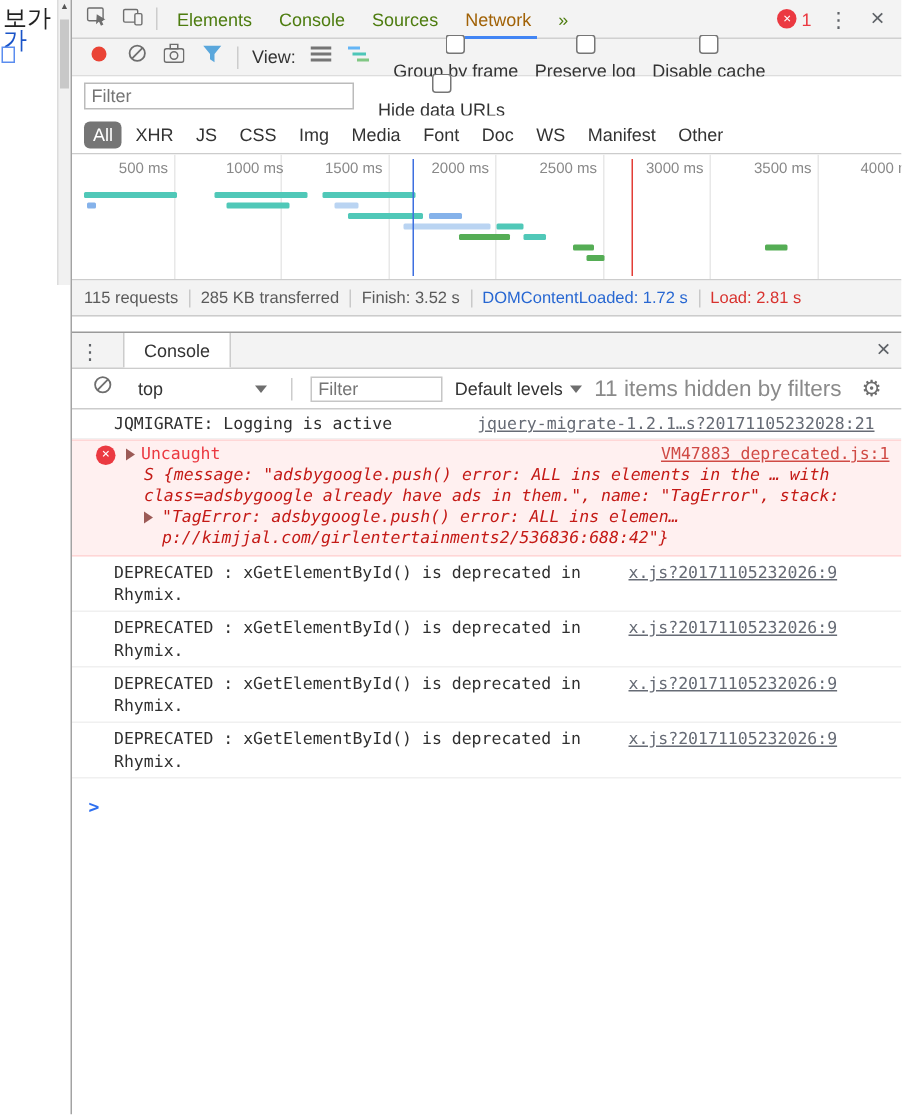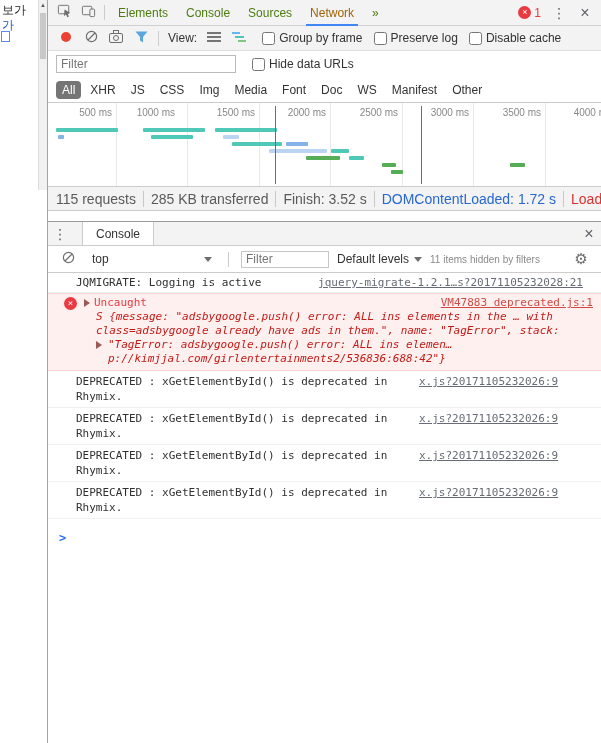--- a/index.html
+++ b/index.html
@@ -2,21 +2,21 @@
 <html><head>
 <meta charset="utf-8">
 <style>
   * { margin:0; padding:0; box-sizing:border-box; }
   html,body { width:601px; height:743px; }
   body { position:relative; overflow:hidden; background:#fff;
          font-family:"Liberation Sans", sans-serif; color:#333; }
 
   
   .page-strip { position:absolute; left:0; top:0; width:47px; height:743px; background:#fff; }
-  .k-line { position:absolute; left:2px; font-size:12px; color:#222; white-space:nowrap; overflow:hidden; width:34px; }
+  .k-line { position:absolute; left:2px; font-size:16px; color:#222; white-space:nowrap; overflow:hidden; width:34px; }
   .k1 { top:2px; }
   .k2 { top:17px; color:#1a54c8; }
   .kbox { position:absolute; left:1px; top:31px; width:9px; height:11px; border:1px solid #5b8def; }
   .scrollbar { position:absolute; right:0; top:0; width:9px; height:190px; background:#f1f1f1; border-left:1px solid #dcdcdc; }
   .sb-arrow { display:block; font-size:6px; color:#555; text-align:center; line-height:11px; }
   .sb-thumb { position:absolute; top:13px; left:1px; right:1px; height:46px; background:#c8c8c8; }
 
   
   .devtools { position:absolute; left:47px; top:0; width:554px; height:743px;
               background:#fff; border-left:1px solid #a3a3a3; }
@@ -33,60 +33,60 @@
   .err-badge { display:flex; align-items:center; gap:3px; padding:0 4px; }
   .err-circle { width:13px; height:13px; border-radius:50%; background:#eb3941; color:#fff;
                 font-size:9px; line-height:13px; text-align:center; }
   .err-count { color:#eb3941; font-size:12px; }
   .glyph { color:#5f6368; font-size:14px; line-height:1; }
   .close-x { font-size:16px; }
 
   .net-toolbar { top:26px; height:25px; background:#f3f3f3; border-bottom:1px solid #ddd;
                  display:flex; align-items:center; padding:0 6px; gap:1px; }
   .tool-label { font-size:12px; color:#333; margin:0 4px; }
-  .cb { display:flex; align-items:center; gap:4px; margin-left:10px; }
+  .cb { display:flex; align-items:center; gap:4px; margin-left:10px;flex-direction:column; }
   .cb input { width:13px; height:13px; margin:0; }
   .cb span { font-size:12px; color:#333; white-space:nowrap; }
 
   .filter-row { top:51px; height:26px; background:#fff; display:flex; align-items:center; padding:0 8px; }
   .net-filter { width:180px; height:18px; border:1px solid #bbb; font-size:12px; padding:0 4px; color:#333; }
   .filter-row .cb { margin-left:16px; }
 
   .pills-row { top:77px; height:26px; background:#fff; border-bottom:1px solid #ccc;
                display:flex; align-items:center; gap:3px; padding:0 8px; }
   .pill { font-size:12px; color:#333; padding:2px 6px; border-radius:4px; white-space:nowrap; }
   .pill.active { background:#757575; color:#fff; }
 
   .timeline { top:103px; height:84px; background:#fff; border-bottom:1px solid #ccc; overflow:hidden; }
   .gridline { position:absolute; top:0; bottom:0; width:1px; background:#e8e8e8; }
   .ticklabel { position:absolute; top:4px; width:60px; text-align:right; font-size:10px; color:#888; }
   .bar { position:absolute; height:4px; border-radius:1px; }
   .marker { position:absolute; top:3px; bottom:2px; width:1px; }
 
   .summary { top:187px; height:24px; background:#f3f3f3; border-bottom:1px solid #ccc;
-             display:flex; align-items:center; padding:0 8px; font-size:14px; color:#5a5a5a; }
+             display:flex; align-items:center; padding:0 8px; font-size:11px; color:#5a5a5a; }
   .sum-item { padding:0 7px; border-left:1px solid #c9c9c9; white-space:nowrap; }
   .sum-item:first-child { border-left:none; padding-left:0; }
   .sum-dcl { color:#2767d2; }
   .sum-load { color:#d8322e; }
 
   
   .drawer { top:221px; bottom:0; border-top:1px solid #9a9a9a; background:#fff; }
   .drawer-header { height:24px; background:#f3f3f3; border-bottom:1px solid #ccc; display:flex; align-items:center; }
   .drawer-tab { height:100%; display:flex; align-items:center; padding:0 13px; background:#fff;
                 border-left:1px solid #ccc; border-right:1px solid #ccc; font-size:12px; color:#333; margin-left:10px; }
   .console-toolbar { height:27px; background:#fff; border-bottom:1px solid #ccc;
                      display:flex; align-items:center; padding:0 8px; gap:8px; }
   .ctx { width:128px; display:flex; align-items:center; font-size:12px; color:#333; padding:2px 4px; }
   .caret { width:0; height:0; border-left:4px solid transparent; border-right:4px solid transparent;
            border-top:5px solid #6e6e6e; flex:none; }
   .ctx .caret { margin-left:auto; }
   .console-filter { width:88px; height:17px; border:1px solid #c6c6c6; font-size:12px; padding:0 4px; color:#333; }
   .levels { display:flex; align-items:center; gap:5px; font-size:12px; color:#333; white-space:nowrap; }
-  .hidden-info { font-size:10px; color:#8a8a8a; white-space:nowrap; }
+  .hidden-info { font-size:15px; color:#8a8a8a; white-space:nowrap; }
   .gear { margin-left:auto; color:#6e6e6e; font-size:15px; }
 
   .messages { position:absolute; top:52px; left:0; right:0; bottom:0; overflow:hidden;
               font-family:"DejaVu Sans Mono","Liberation Mono",monospace; font-size:11px; color:#303030; }
   .msg-row { display:flex; align-items:flex-start; padding:2px 18px 2px 28px;
              border-bottom:1px solid #f0f0f0; line-height:14px; }
   .msg-text { flex:1; }
   .msg-link { color:#666b75; text-decoration:underline; margin-left:8px; white-space:nowrap; cursor:pointer; }
   .dep-row { padding:3px 8px 3px 28px; line-height:15px; }
   .dep-row .msg-text { max-width:335px; }
@@ -244,21 +244,21 @@
     <span class="pill">Doc</span>
     <span class="pill">WS</span>
     <span class="pill">Manifest</span>
     <span class="pill">Other</span>
   </div>
 
   <div class="timeline">
       <div class="gridline" style="left: 68px;"></div>
       <div class="ticklabel" style="left: 4px;">500 ms</div>
       <div class="gridline" style="left: 139px;"></div>
-      <div class="ticklabel" style="left: 67px;">1000 ms</div>
+      <div class="ticklabel" style="left: 81px;">1000 ms</div>
       <div class="gridline" style="left: 211px;"></div>
       <div class="ticklabel" style="left: 147px;">1500 ms</div>
       <div class="gridline" style="left: 282px;"></div>
       <div class="ticklabel" style="left: 218px;">2000 ms</div>
       <div class="gridline" style="left: 354px;"></div>
       <div class="ticklabel" style="left: 290px;">2500 ms</div>
       <div class="gridline" style="left: 425px;"></div>
       <div class="ticklabel" style="left: 361px;">3000 ms</div>
       <div class="gridline" style="left: 497px;"></div>
       <div class="ticklabel" style="left: 433px;">3500 ms</div>

